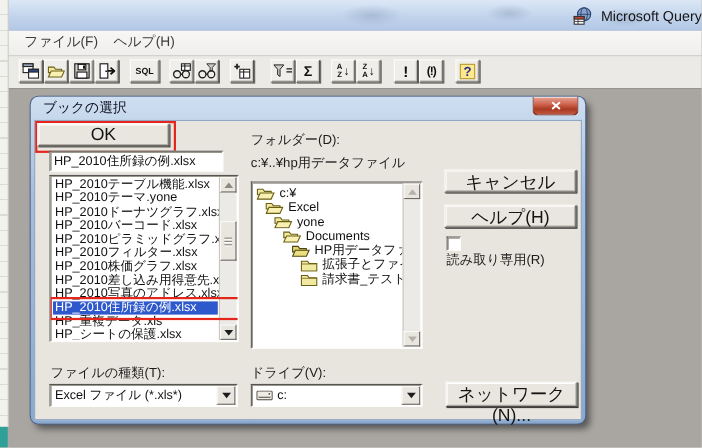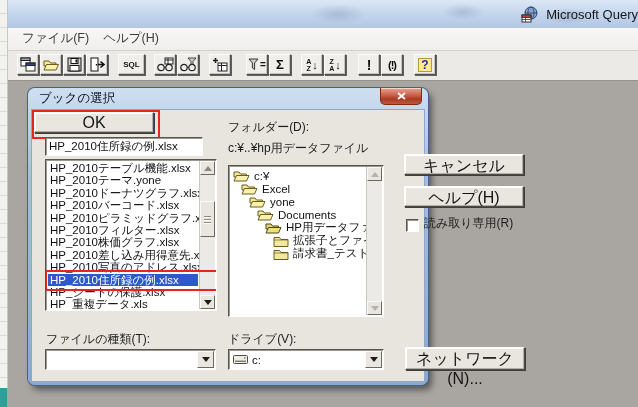--- a/index.html
+++ b/index.html
@@ -45,21 +45,21 @@
   .autobang-txt{font-size:11px;font-weight:bold;color:#101010;letter-spacing:-1px;}
   .q-txt{font-size:12px;font-weight:bold;color:#23318f;background:#ffe98c;
     border:1px solid #b39c3a;padding:0 2px;line-height:12px;}
   .sort-letters{display:flex;flex-direction:column;font-size:7px;font-weight:bold;color:#111;line-height:7px;}
   .sort-arrow{font-size:11px;color:#111;margin-left:1px;line-height:10px;}
   .eq-txt{font-size:10px;font-weight:bold;color:#111;margin-left:1px;}
 
   .client{position:absolute;left:0;top:81px;right:0;bottom:0;background:#a9a6a1;}
 
   
-  .dialog{position:absolute;left:28px;top:88px;width:400px;height:297px;box-sizing:border-box;
+  .dialog{position:absolute;left:28px;top:88px;width:504px;height:297px;box-sizing:border-box;
     border-radius:7px;padding:0 3px 3px 3px;
     background:linear-gradient(180deg,#cfdff1 0%,#a5bedf 30%,#8aa9d0 100%);
     box-shadow:0 0 0 1px #46608f, 4px 5px 6px rgba(25,25,25,.55);}
   .dlg-title{height:21px;display:flex;align-items:center;padding-left:8px;
     font-size:12.5px;color:#0d0d20;}
   .dlg-close{position:absolute;top:0;right:6px;width:42px;height:17px;box-sizing:border-box;
     background:linear-gradient(180deg,#e5a596 0%,#cd604a 45%,#a83a22 70%,#c2573f 100%);
     border:1px solid #7e2a17;border-top:none;border-radius:0 0 5px 5px;
     box-shadow:inset 0 1px 0 rgba(255,255,255,.55);
     display:flex;align-items:center;justify-content:center;cursor:pointer;}
@@ -127,21 +127,21 @@
   .btn{position:absolute;box-sizing:border-box;background:#e9e6df;font-family:inherit;
     font-size:16px;color:#141414;cursor:pointer;
     border:1px solid;border-color:#fcfbf9 #4e4c48 #4e4c48 #fcfbf9;
     box-shadow:1px 1px 0 #3f3d3a, inset -1px -1px 0 #b2afa8, inset 1px 1px 0 #fff;}
   .ok-red{left:368px;top:7px;width:128px;height:29px;border:2px solid #e5261d;box-sizing:border-box;}
   .ok-btn{position:absolute;left:2px;top:2px;width:120px;height:21px;}
   .cancel-btn{left:372px;top:44px;width:120px;height:21px;}
   .help-btn{left:372px;top:76px;width:120px;height:21px;}
   .network-btn{left:373px;top:237px;width:120px;height:23px;}
 
-  .chk-row{position:absolute;left:374px;top:105px;display:flex;align-items:flex-end;}
+  .chk-row{position:absolute;left:374px;top:105px;display:flex;align-items:flex-start;flex-direction:column;}
   .checkbox{width:13px;height:13px;background:#fff;box-sizing:border-box;
     border:1px solid;border-color:#57554f #fdfdfb #fdfdfb #57554f;box-shadow:inset 1px 1px 0 #9a978f;
     margin-right:5px;cursor:pointer;}
   .chk-row .lbl{position:static;}
 </style>
 </head>
 <body>
 
 <div class="screen">
   <div class="desktop-strip"></div>
@@ -293,22 +293,22 @@
             <div class="file-item">HP_2010テーブル機能.xlsx</div>
             <div class="file-item">HP_2010テーマ.yone</div>
             <div class="file-item">HP_2010ドーナツグラフ.xlsx</div>
             <div class="file-item">HP_2010バーコード.xlsx</div>
             <div class="file-item">HP_2010ピラミッドグラフ.xlsx</div>
             <div class="file-item">HP_2010フィルター.xlsx</div>
             <div class="file-item">HP_2010株価グラフ.xlsx</div>
             <div class="file-item">HP_2010差し込み用得意先.xlsx</div>
             <div class="file-item">HP_2010写真のアドレス.xlsx</div>
             <div class="file-item selected">HP_2010住所録の例.xlsx</div>
+            <div class="file-item">HP_重複データ.xls</div>
             <div class="file-item">HP_シートの保護.xlsx</div>
-            <div class="file-item">HP_重複データ.xls</div>
           </div>
         <div class="red-frame file-red-frame"></div>
         <div class="vscroll">
           <div class="scroll-up">
               <i class="tri-up"></i>
             </div>
           <div class="scroll-thumb">
               <i></i>
               <i></i>
               <i></i>
@@ -390,20 +390,21 @@
               <i class="tri-up light"></i>
             </div>
           <div class="scroll-down">
               <i class="tri-down light"></i>
             </div>
         </div>
       </div>
 
       <span class="lbl ft-label">ファイルの種類(T):</span>
       <div class="combo ft-combo">
+        <span>Excel ファイル (*.xls*)</span>
         <div class="combo-arrow">
             <i class="tri-down dark"></i>
           </div>
       </div>
 
       <span class="lbl drive-label">ドライブ(V):</span>
       <div class="combo drive-combo">
         <span class="drive-icon">
           <svg width="15" height="9" viewBox="0 0 15 9">
             <rect x="0.5" y="0.5" width="14" height="8" rx="1" fill="#efece4" stroke="#4c4a45"></rect>

